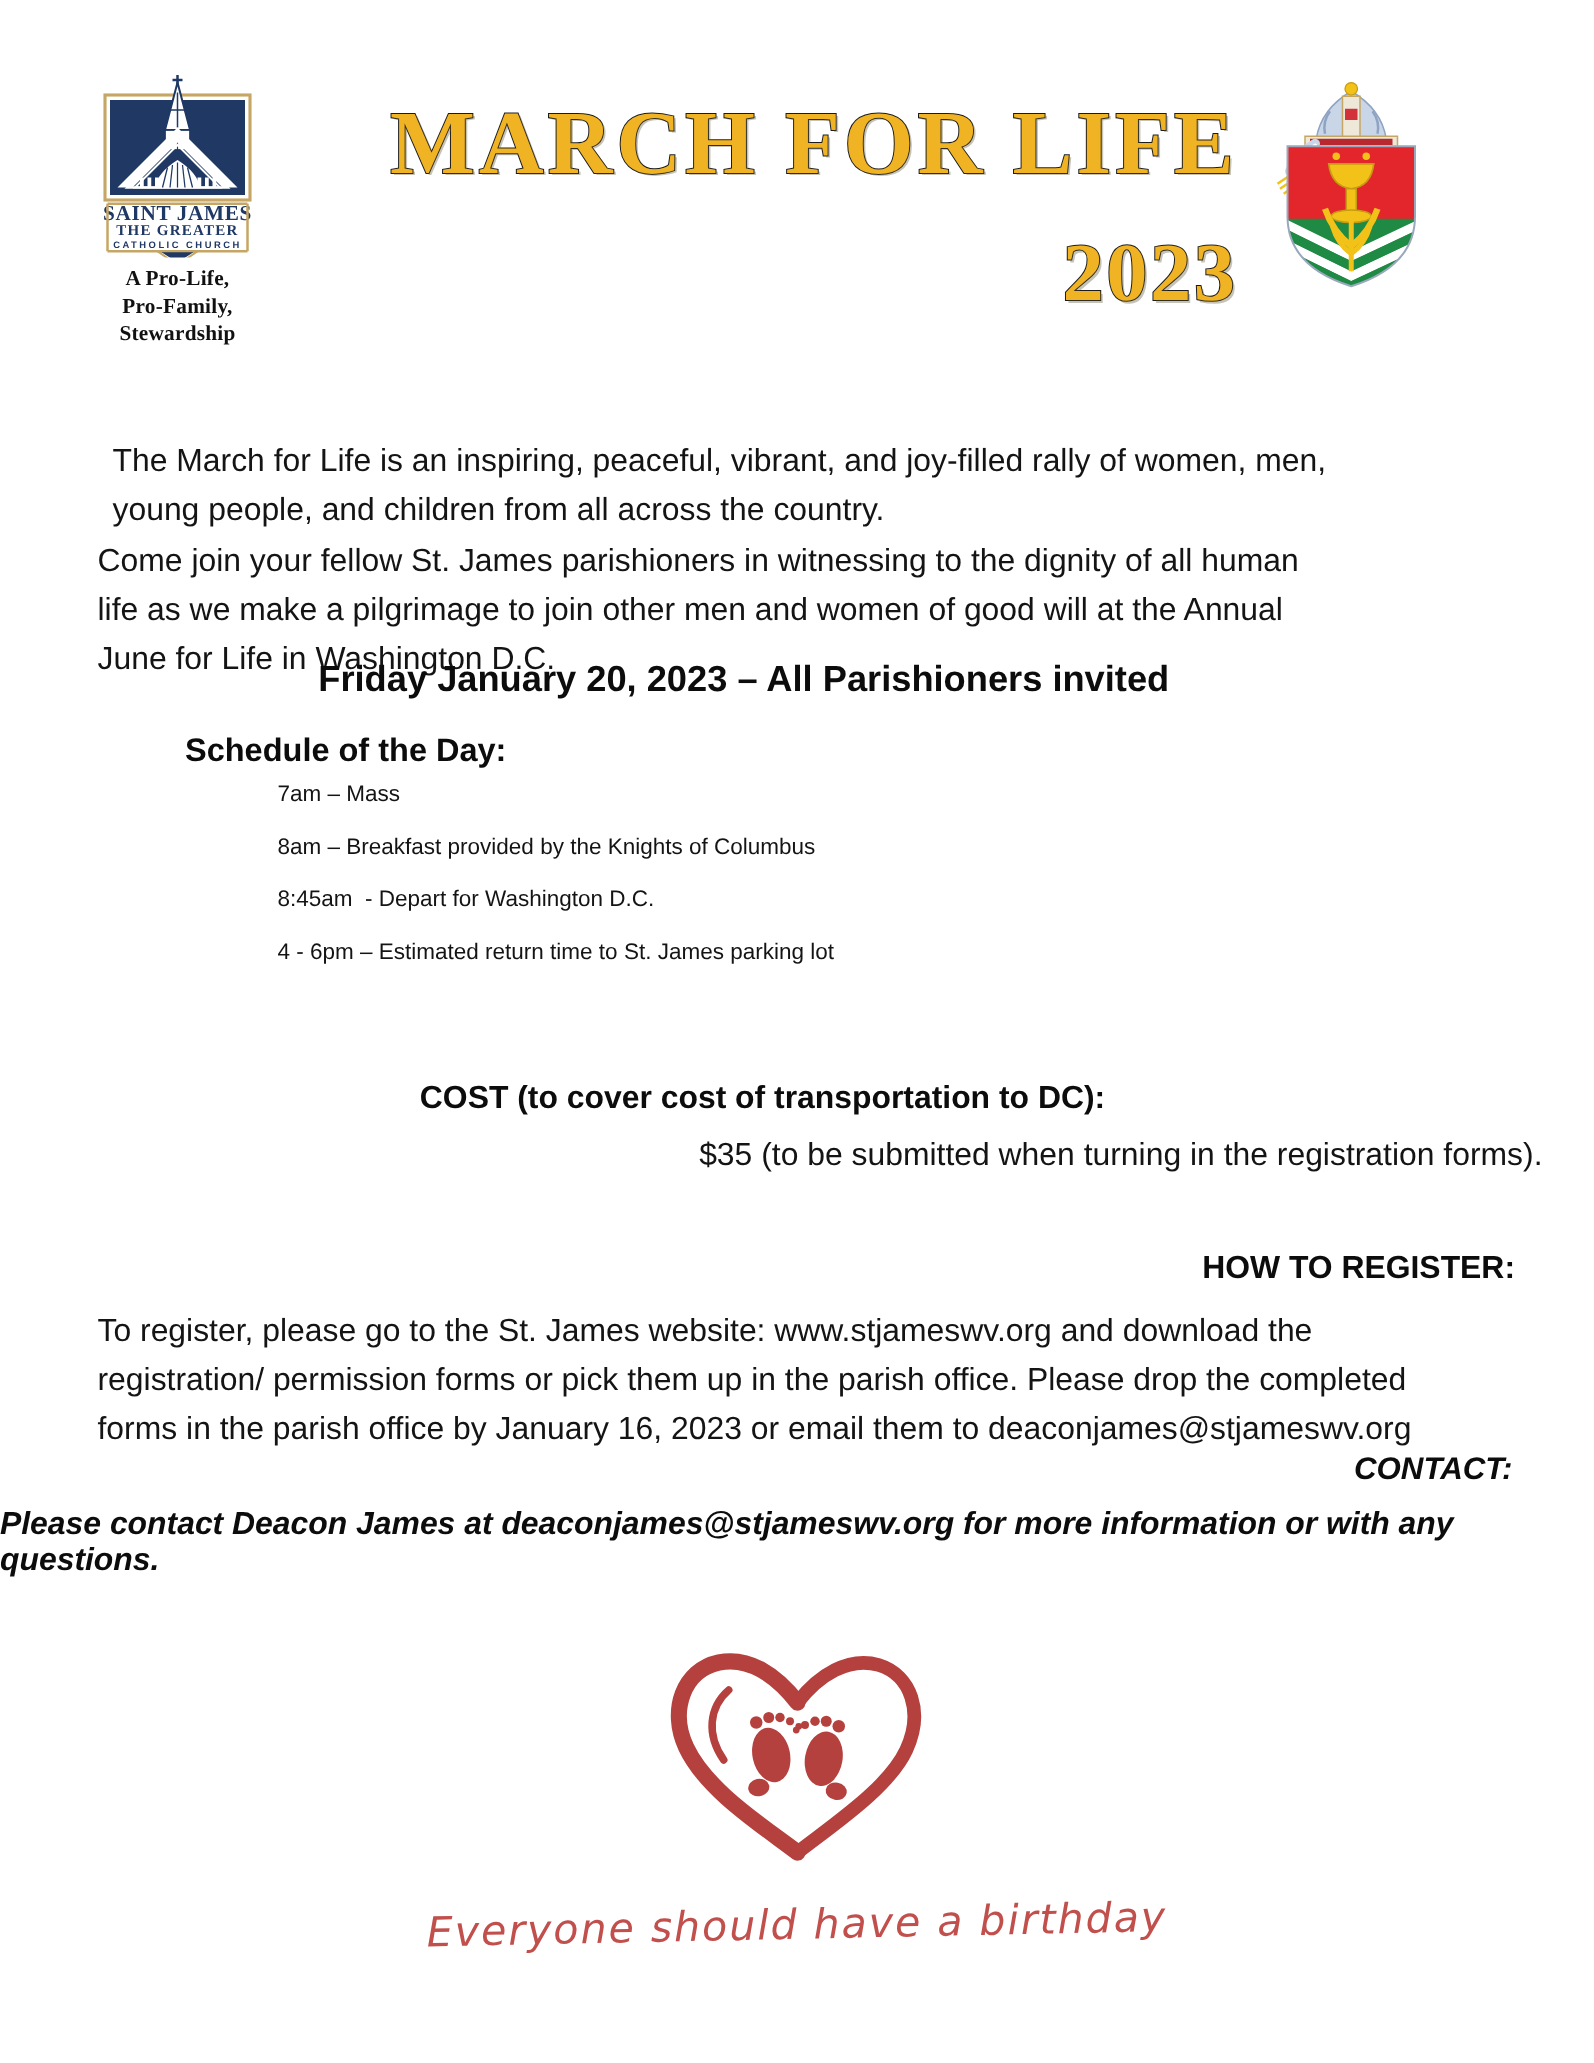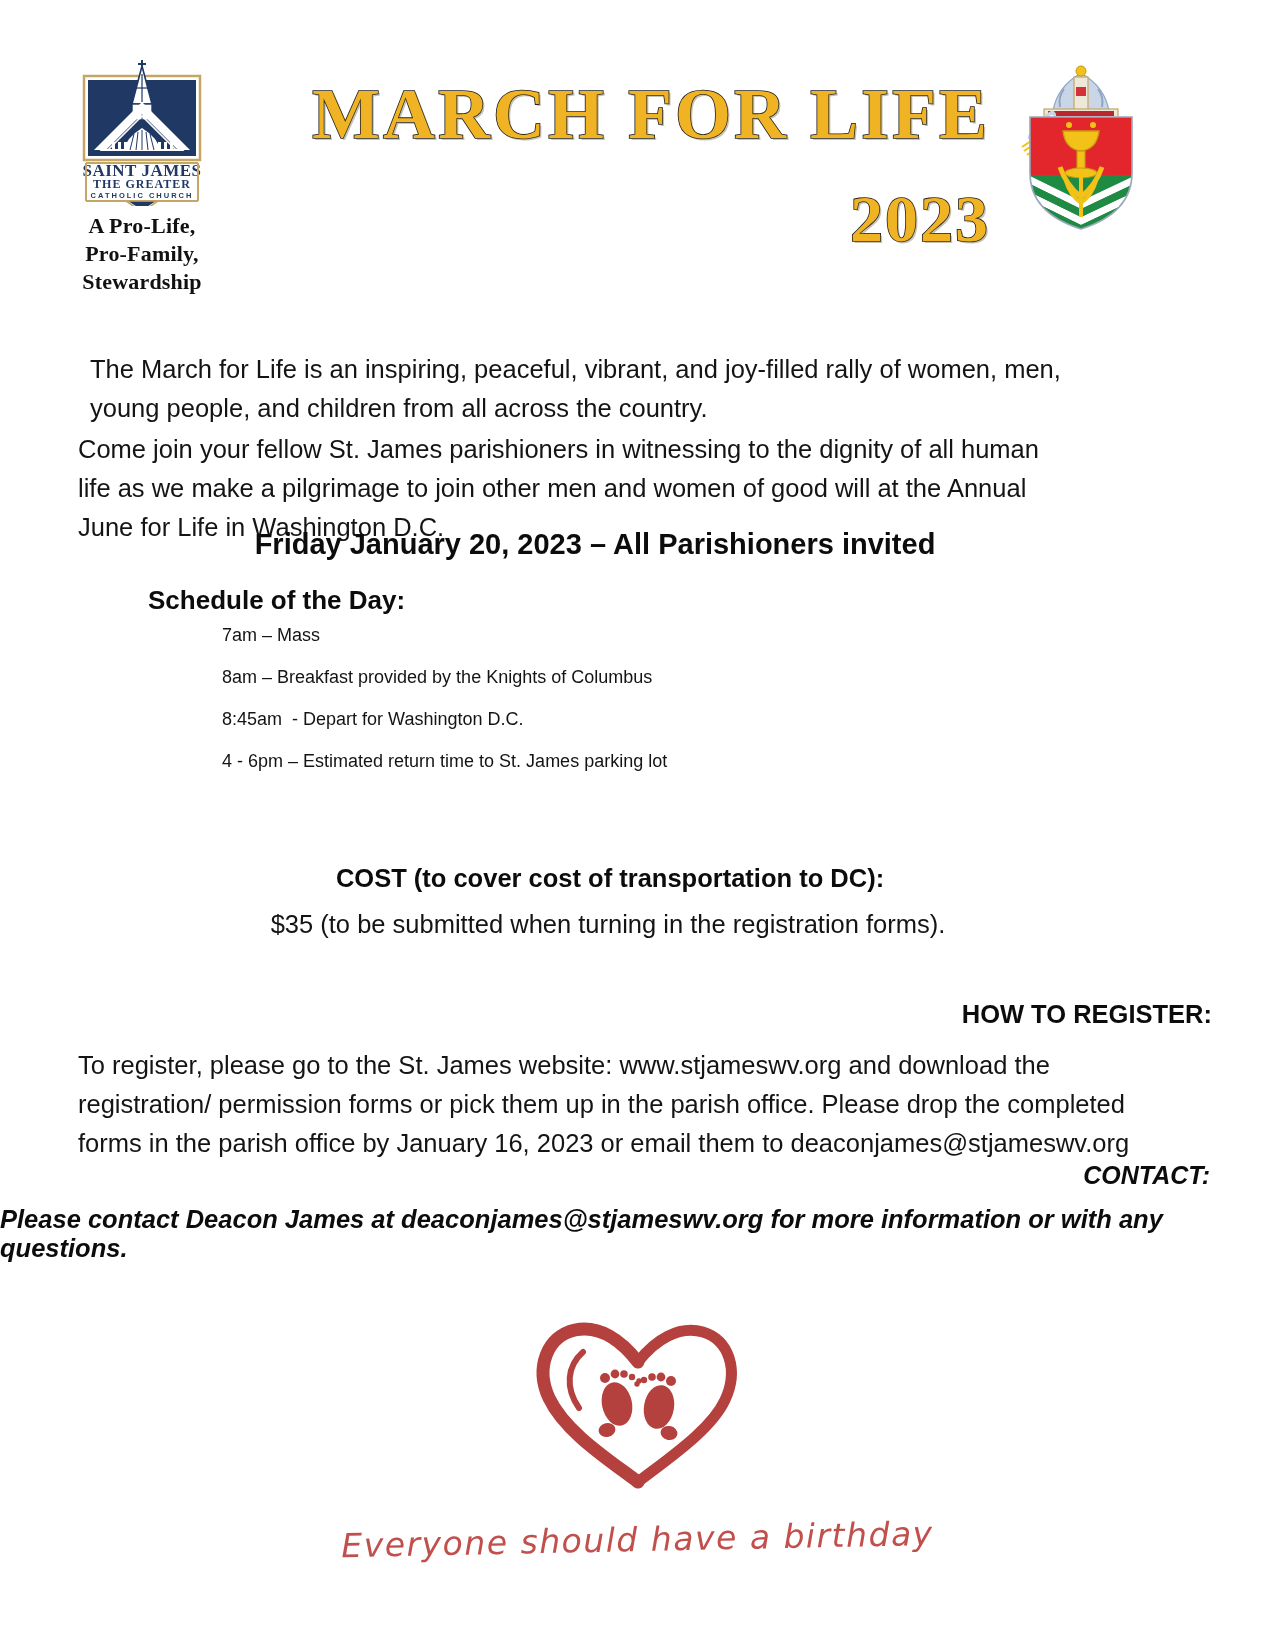--- a/index.html
+++ b/index.html
@@ -34,21 +34,21 @@
   }
   .logo-shield-wrap {
     width: 140px;
     height: 148px;
     position: relative;
   }
   .logo-tagline {
     margin-top: 6px;
     font-family: "Liberation Serif", serif;
     font-weight: bold;
-    font-size: 22px;
+    font-size: 17px;
     line-height: 1.28;
     color: #111111;
     letter-spacing: 0.2px;
   }
 
   
   .title-wrap {
     position: absolute;
     left: 250px;
     top: 78px;
@@ -137,23 +137,24 @@
     width: 1220px;
     text-align: center;
     font-size: 25.5px;
     font-weight: bold;
     color: #0c0c0c;
   }
   .cost-line {
     position: absolute;
     left: 0; top: 910px;
     width: 1216px;
-    text-align: center;
+    text-align: right;
     font-size: 25.5px;
     color: #141414;
+    padding-left: 18px;
   }
 
   .reg-head {
     position: absolute;
     left: 0; top: 1000px;
     width: 1212px;
     text-align: right;
     font-size: 25.5px;
     font-weight: bold;
     color: #0c0c0c;

